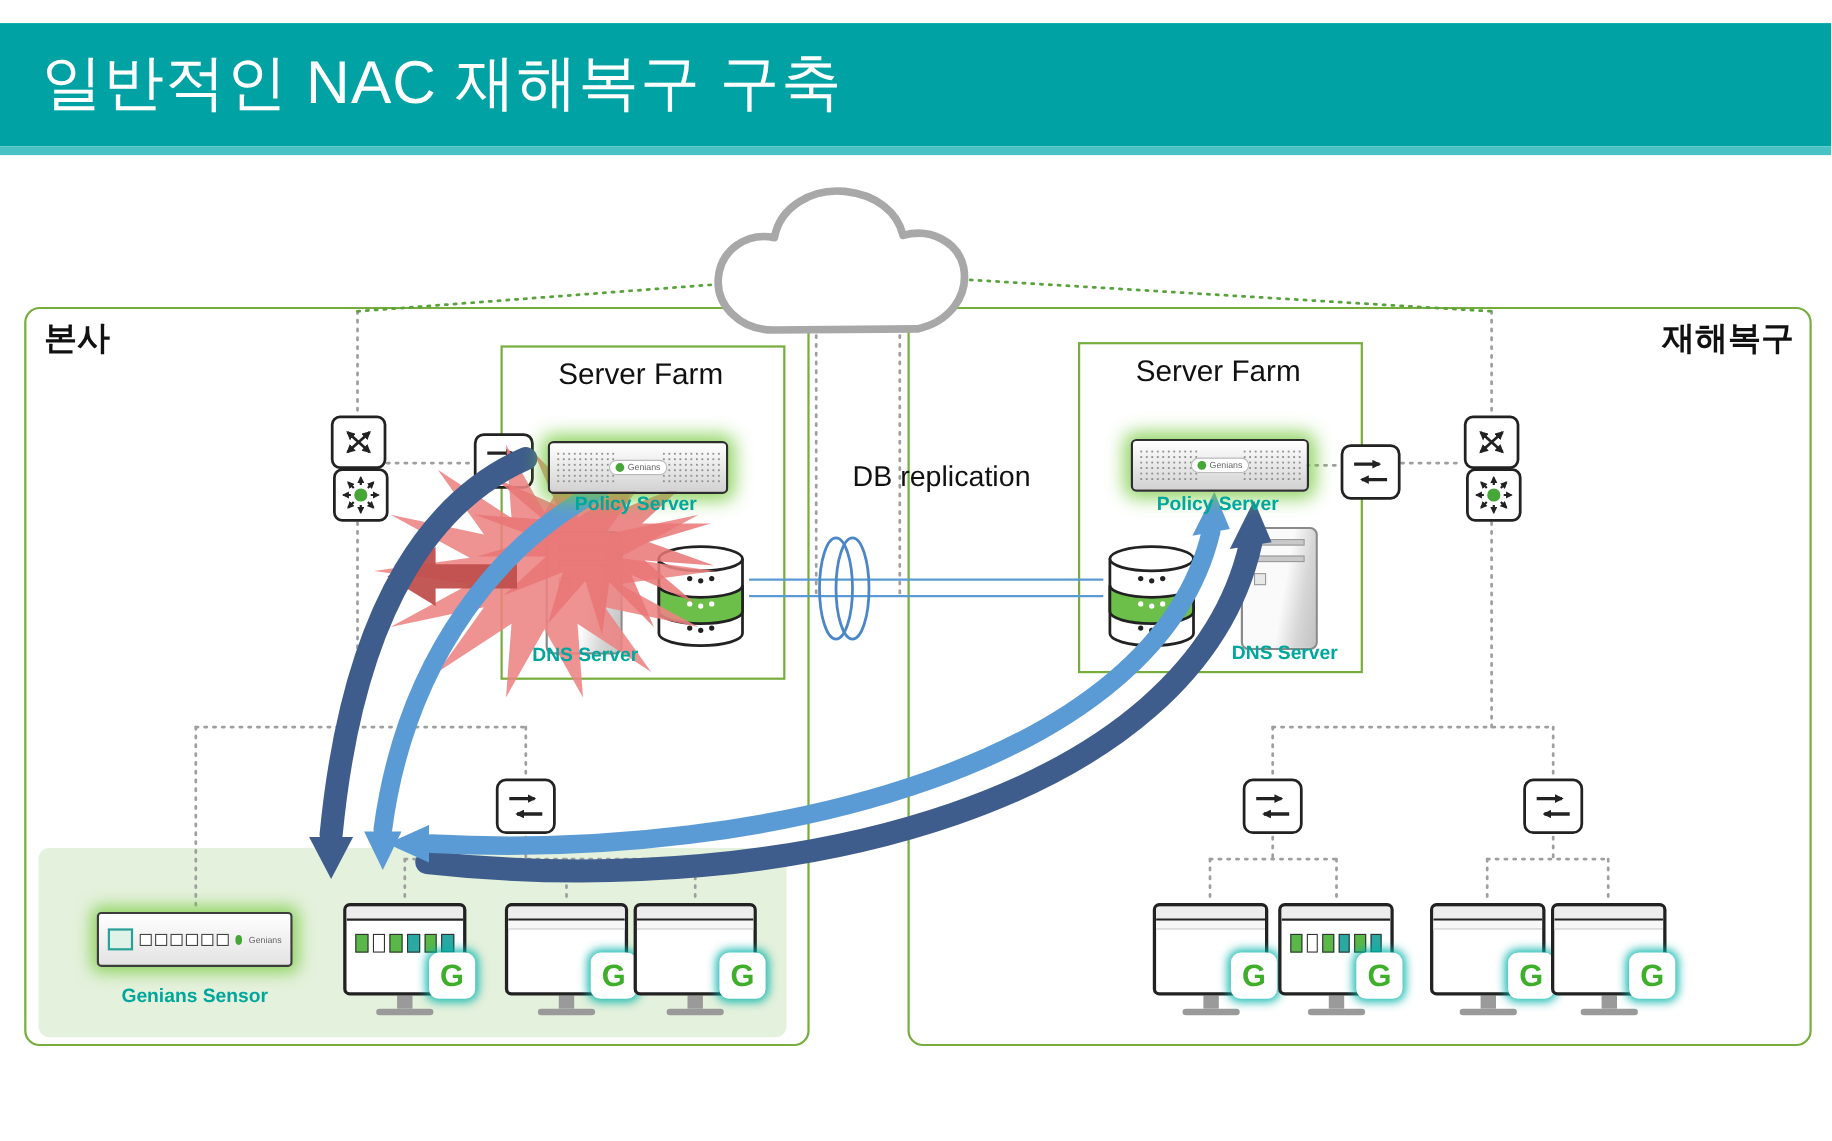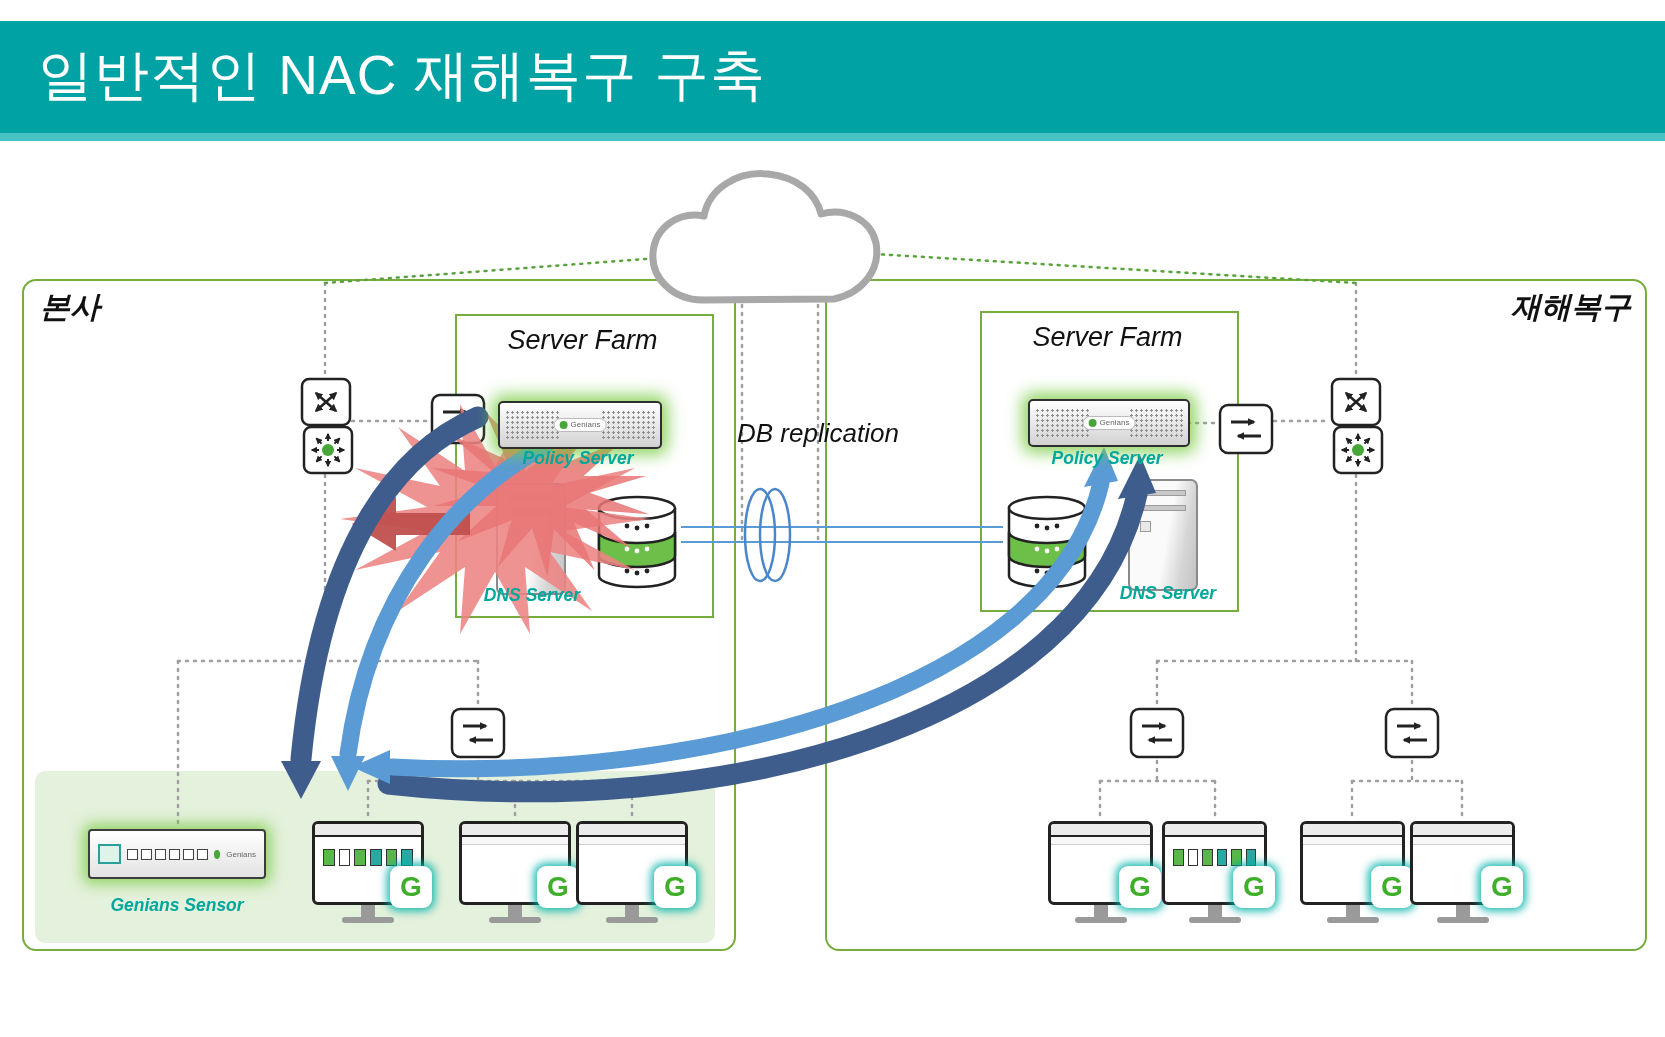--- a/index.html
+++ b/index.html
@@ -20,25 +20,25 @@
   #farm-dr{left:980px;top:290px;width:255px;height:297px;}
   .panel{position:absolute;left:35px;top:750px;width:680px;height:172px;background:#E4F1DC;border-radius:10px;z-index:1;}
 
   
   .lines-svg{position:absolute;left:0;top:0;z-index:2;pointer-events:none;}
   .icon{position:absolute;z-index:3;overflow:visible;}
   .arrows-svg{position:absolute;left:0;top:0;z-index:4;pointer-events:none;}
 
   
   .labels{position:absolute;inset:0;z-index:6;pointer-events:none;}
-  .lbl{position:absolute;font-style:italic;}
+  .lbl{position:absolute;}
   .zone-lbl{font-size:30px;font-weight:700;color:#111;}
   .farm-title{font-size:27px;color:#111;text-align:center;}
   .dev-label{font-size:17.5px;font-weight:700;color:#00A79C;text-align:center;}
-  .repl{font-size:26px;color:#111;line-height:41px;}
+  .repl{font-size:26px;color:#111;line-height:41px;padding-left:38px;}
 
   
   .rack{position:absolute;border:2px solid #2e2e2e;border-radius:5px;background:linear-gradient(#ffffff,#d2d2d2);
         box-shadow:0 0 16px 6px rgba(118,203,61,.8);z-index:5;}
   .rack .vent{position:absolute;top:7px;bottom:7px;width:34%;
         background-image:radial-gradient(#8f8f8f 1px,transparent 1.3px);background-size:5px 5px;}
   .v-l{left:5px;} .v-r{right:5px;}
   .devbadge{position:absolute;left:50%;top:50%;transform:translate(-50%,-50%);background:#fff;border:1px solid #bbb;
         border-radius:8px;padding:1px 5px;display:flex;align-items:center;gap:3px;}
   .devbadge .dot{width:8px;height:8px;border-radius:50%;background:#46A637;display:inline-block;}

